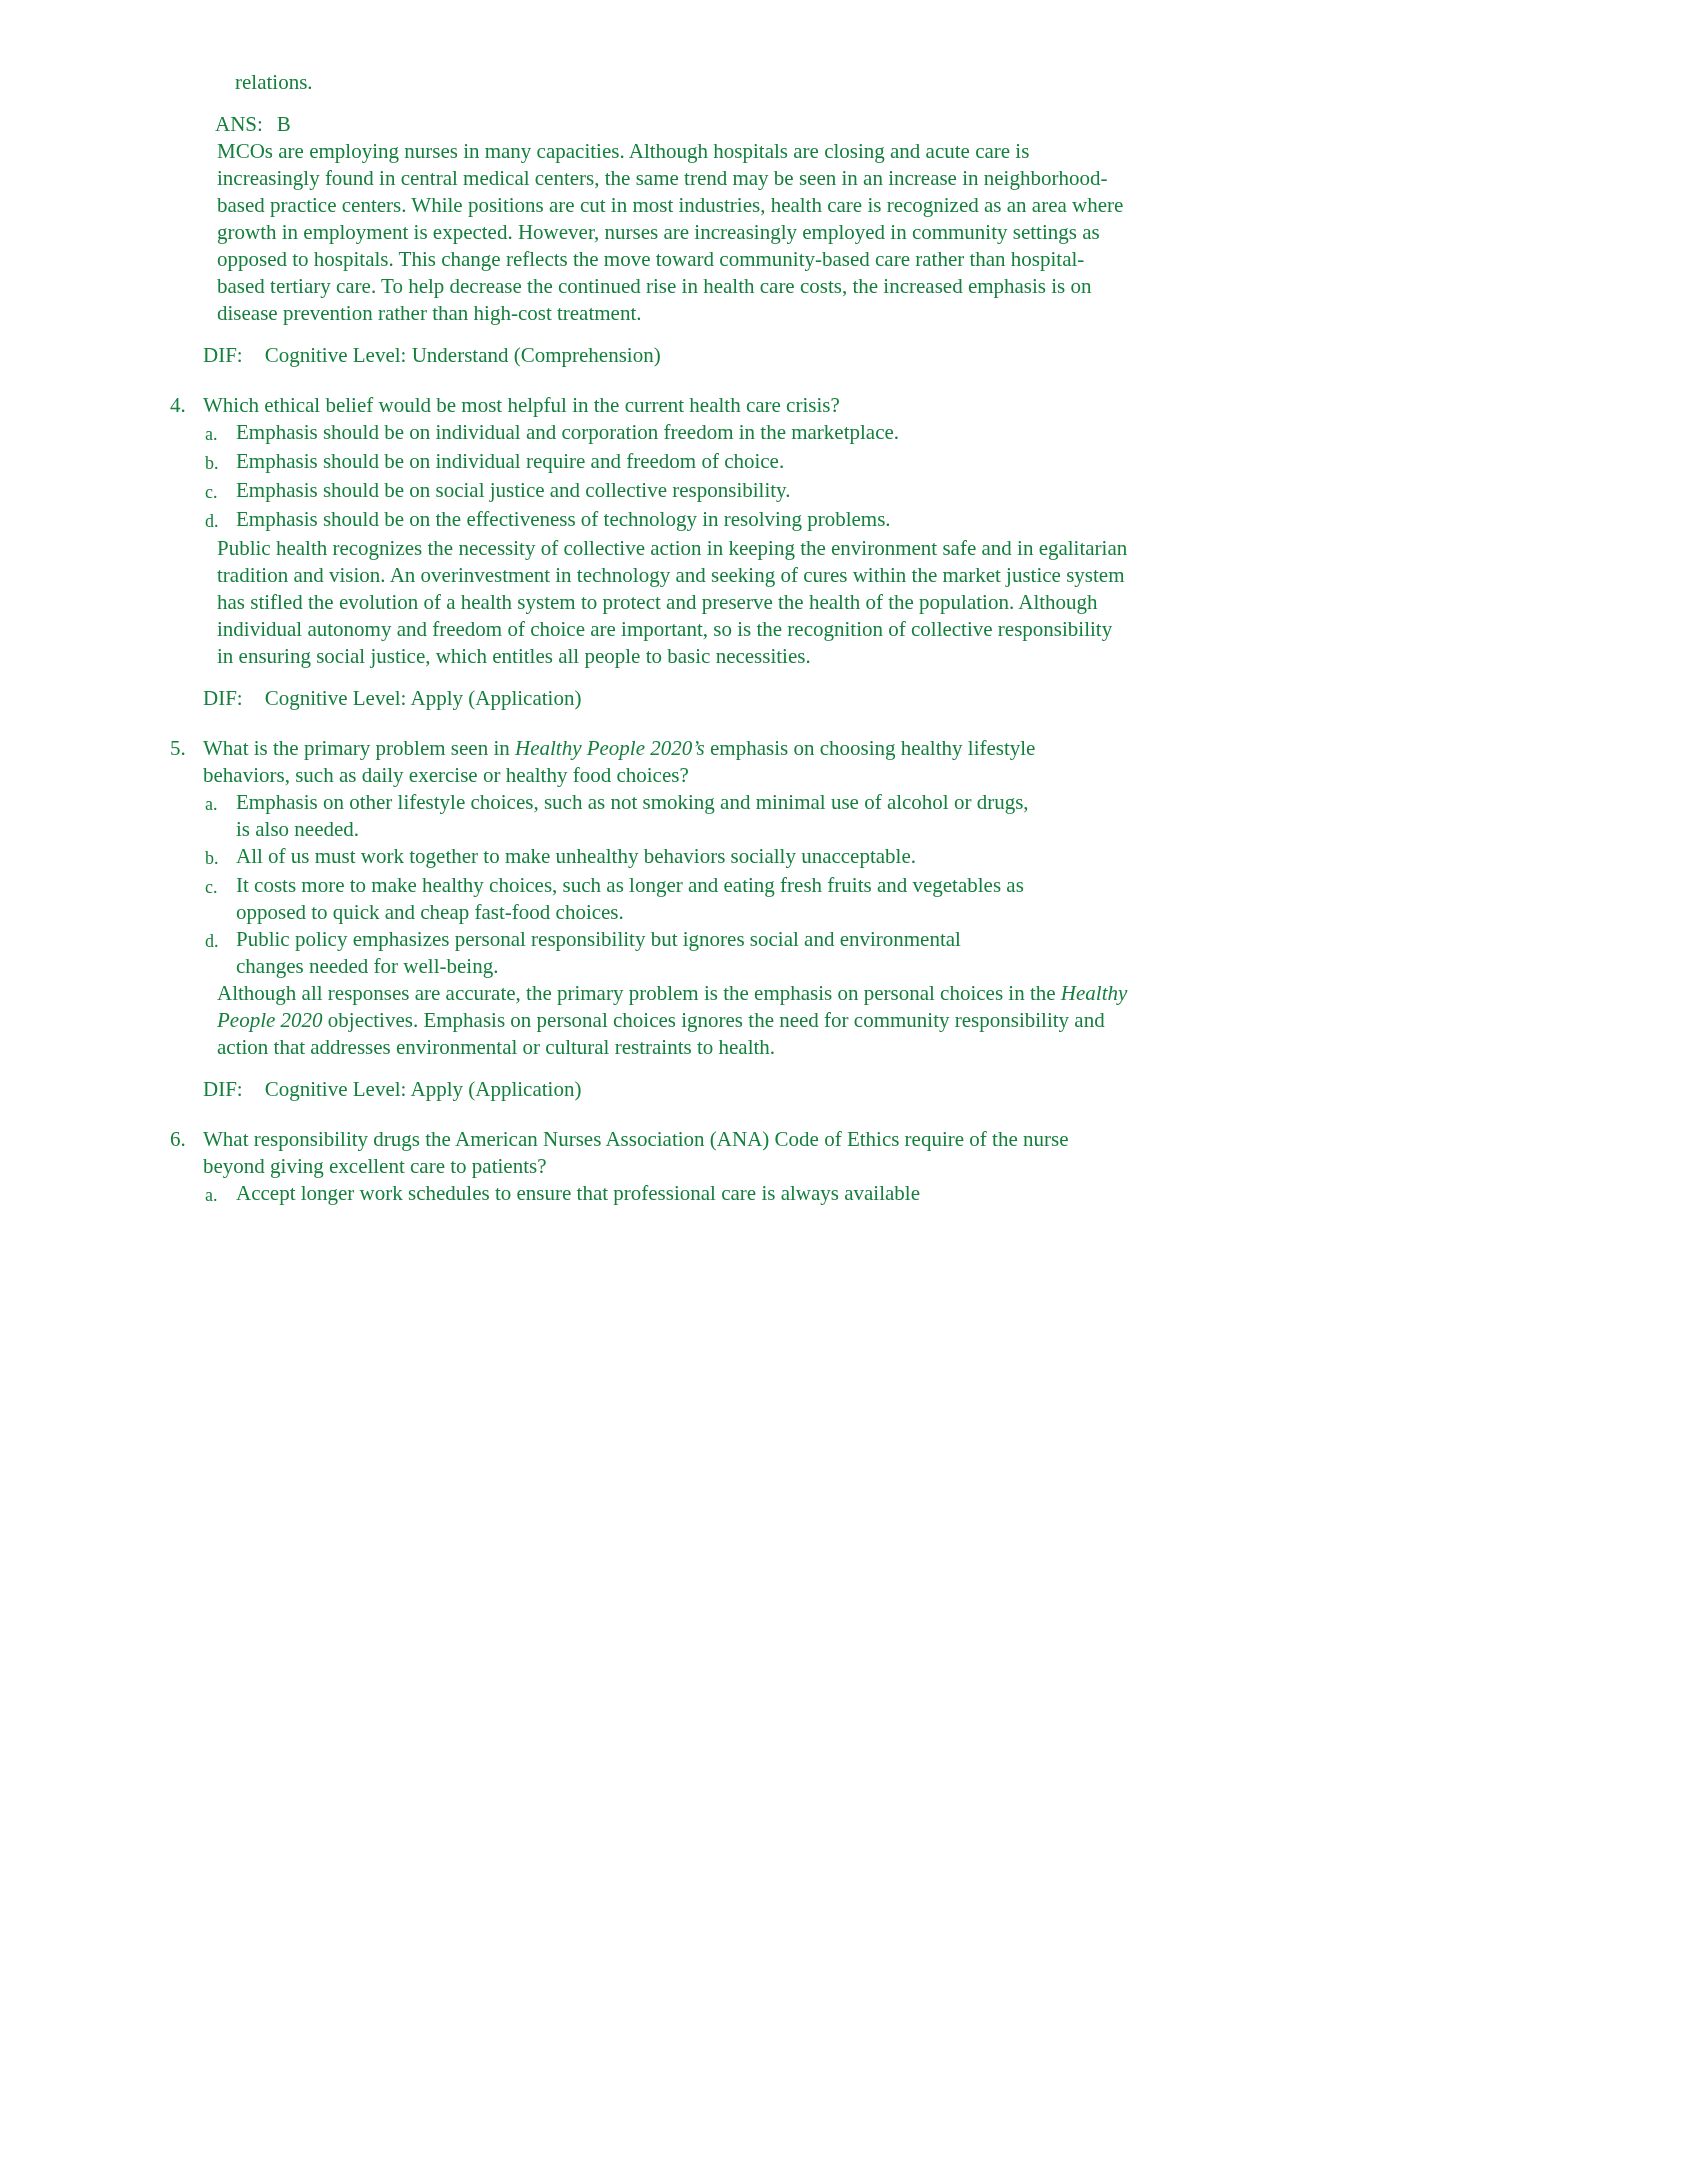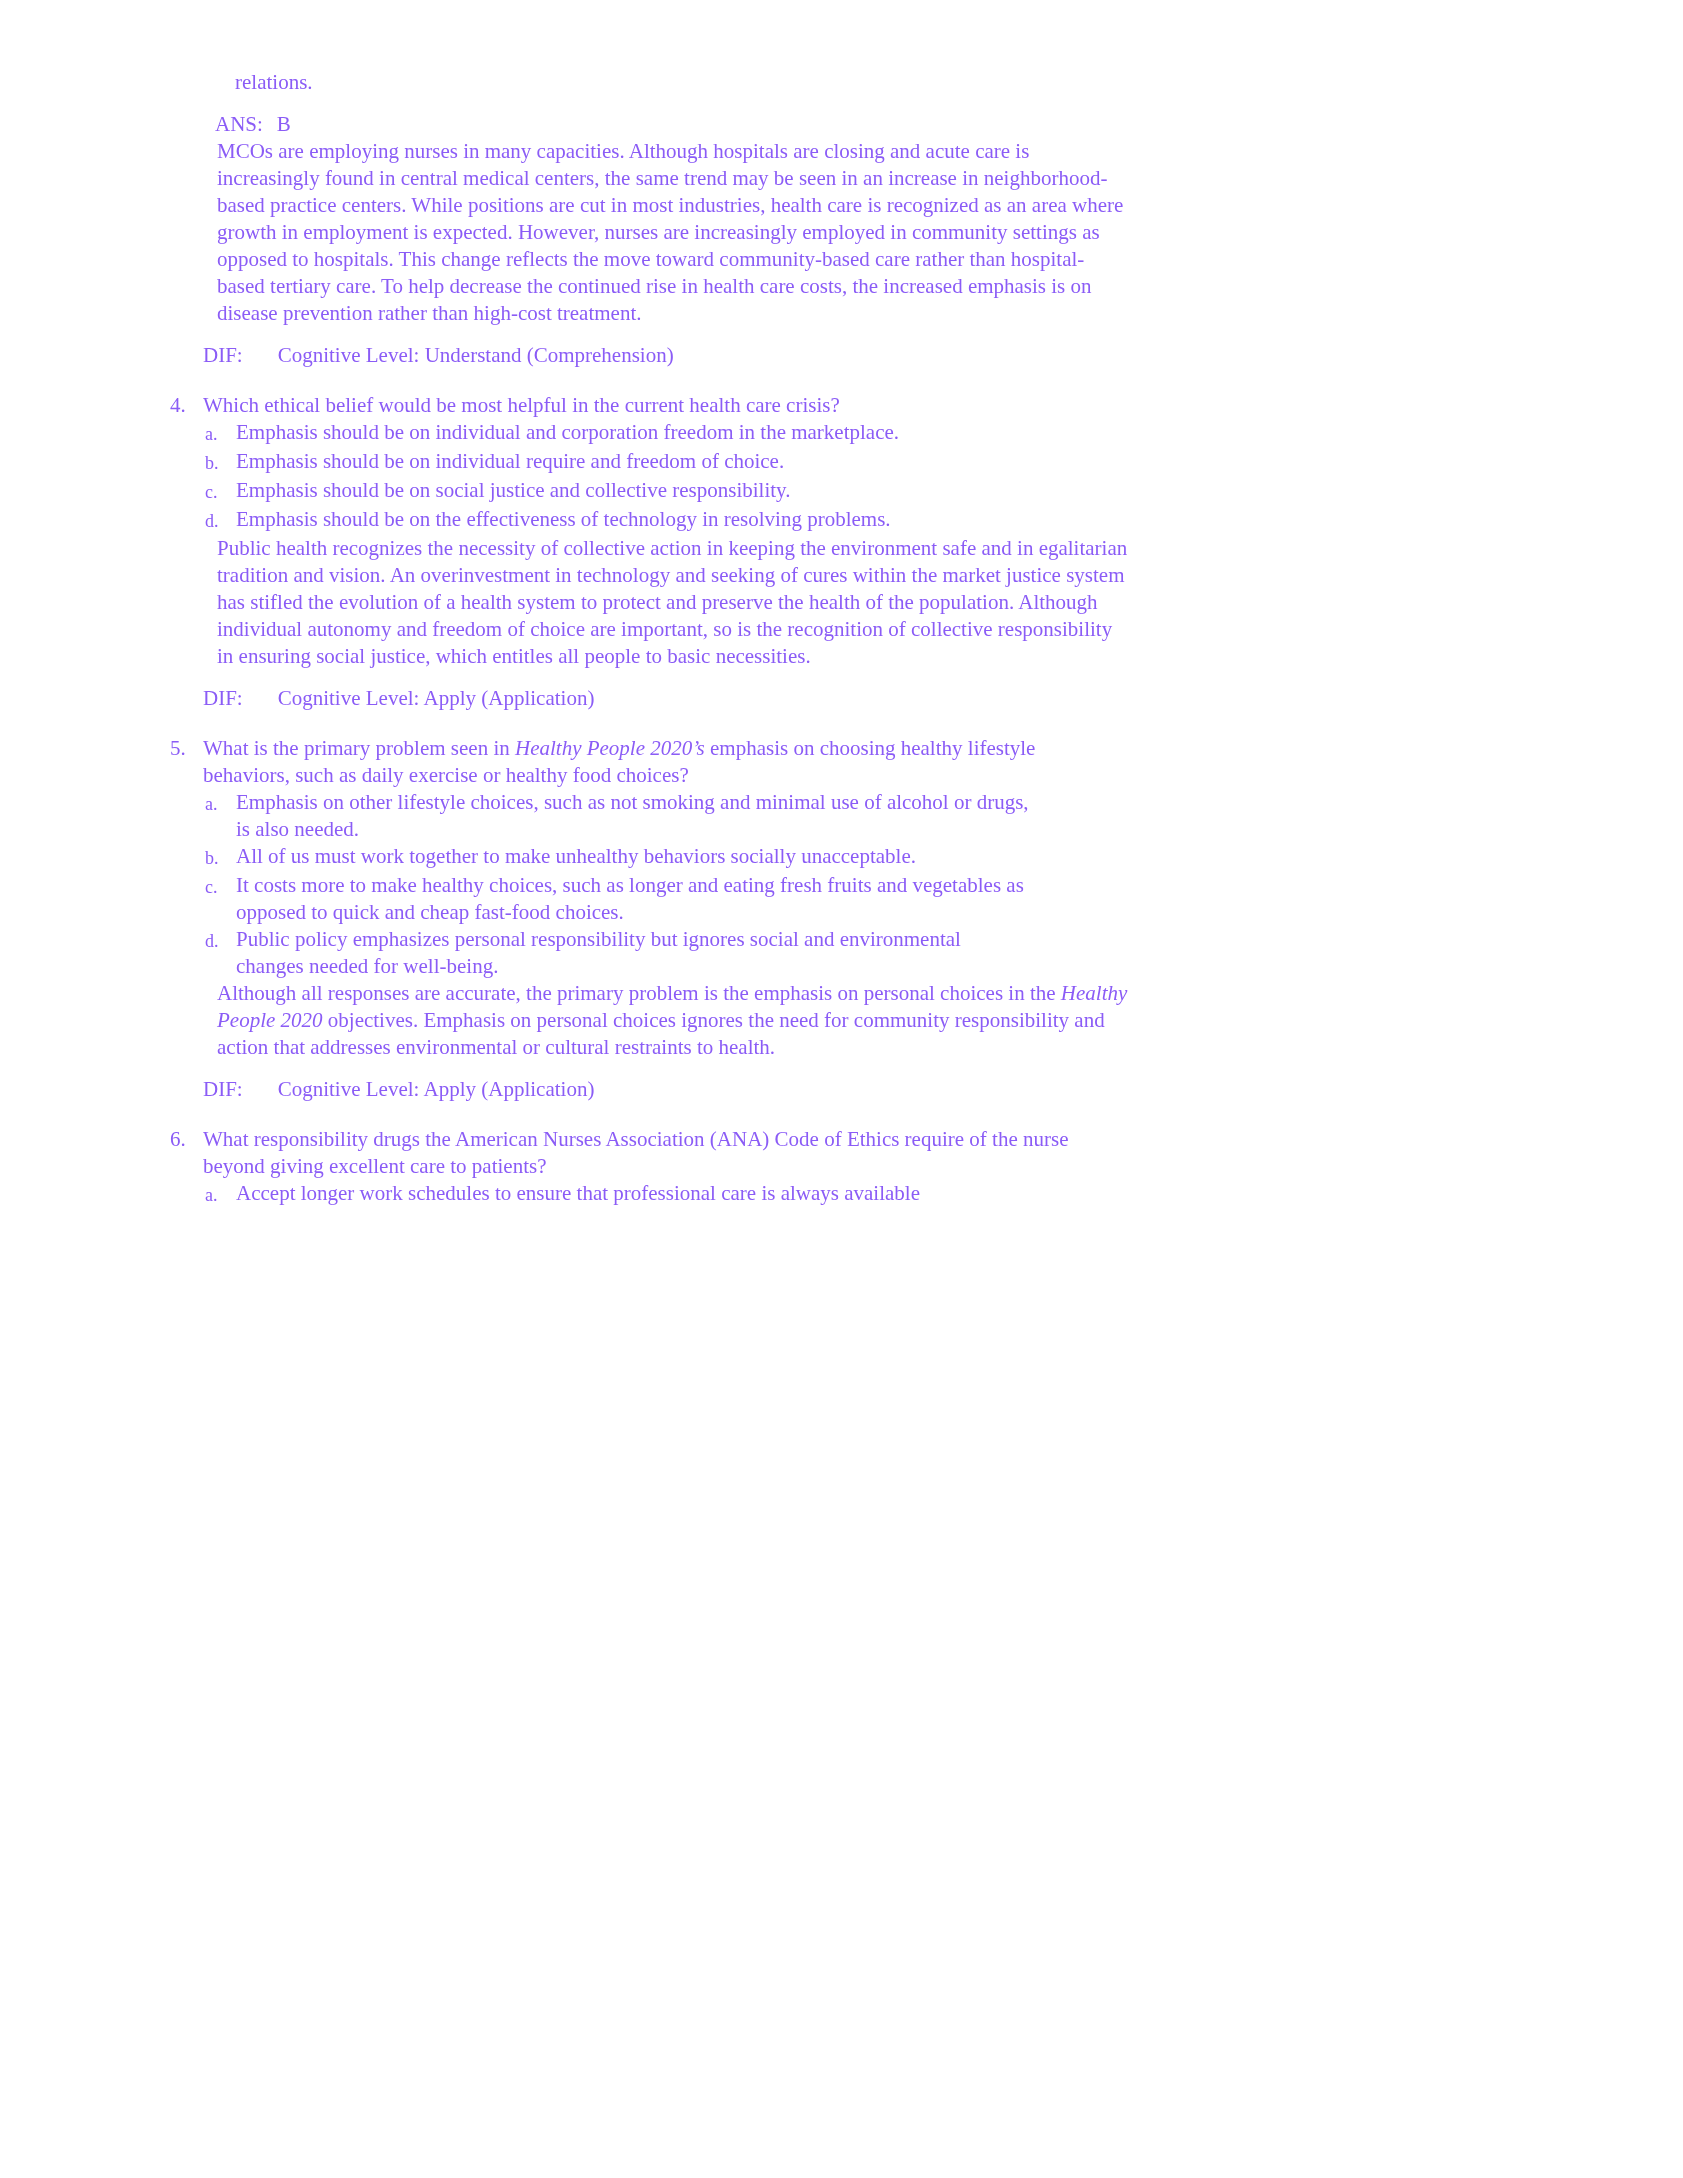--- a/index.html
+++ b/index.html
@@ -5,35 +5,35 @@
   * { box-sizing: border-box; }
   html, body { margin: 0; padding: 0; background: #ffffff; }
   .page {
     position: relative;
     width: 1683px;
     height: 2178px;
     background: #ffffff;
     font-family: "Liberation Serif", "DejaVu Serif", serif;
     font-size: 21px;
     line-height: 27px;
-    color: #8b5cf6;
+    color: #15803d;
     overflow: hidden;
   }
   .content { position: absolute; left: 170px; top: 69px; width: 950px; }
   p { margin: 0; }
 
   .cont-line { margin-left: 65px; margin-bottom: 15px; }
 
   .ans { margin-left: 45px; margin-top: 15px; }
   .ans-value { margin-left: 14px; }
 
   .rationale { margin-left: 47px; width: 911px; }
 
   .dif { margin-left: 33px; margin-top: 15px; }
-  .dif-value { margin-left: 35px; }
+  .dif-value { margin-left: 22px; }
 
   .question { margin-top: 23px; }
   .q-row { display: flex; }
   .q-num { width: 33px; flex: 0 0 33px; }
   .q-text { width: 876px; }
 
   .opt { display: flex; margin-left: 35px; }
   .opt-letter { width: 31px; flex: 0 0 31px; font-size: 18px; padding-top: 2px; }
   .opt-text { width: 797px; }
 

